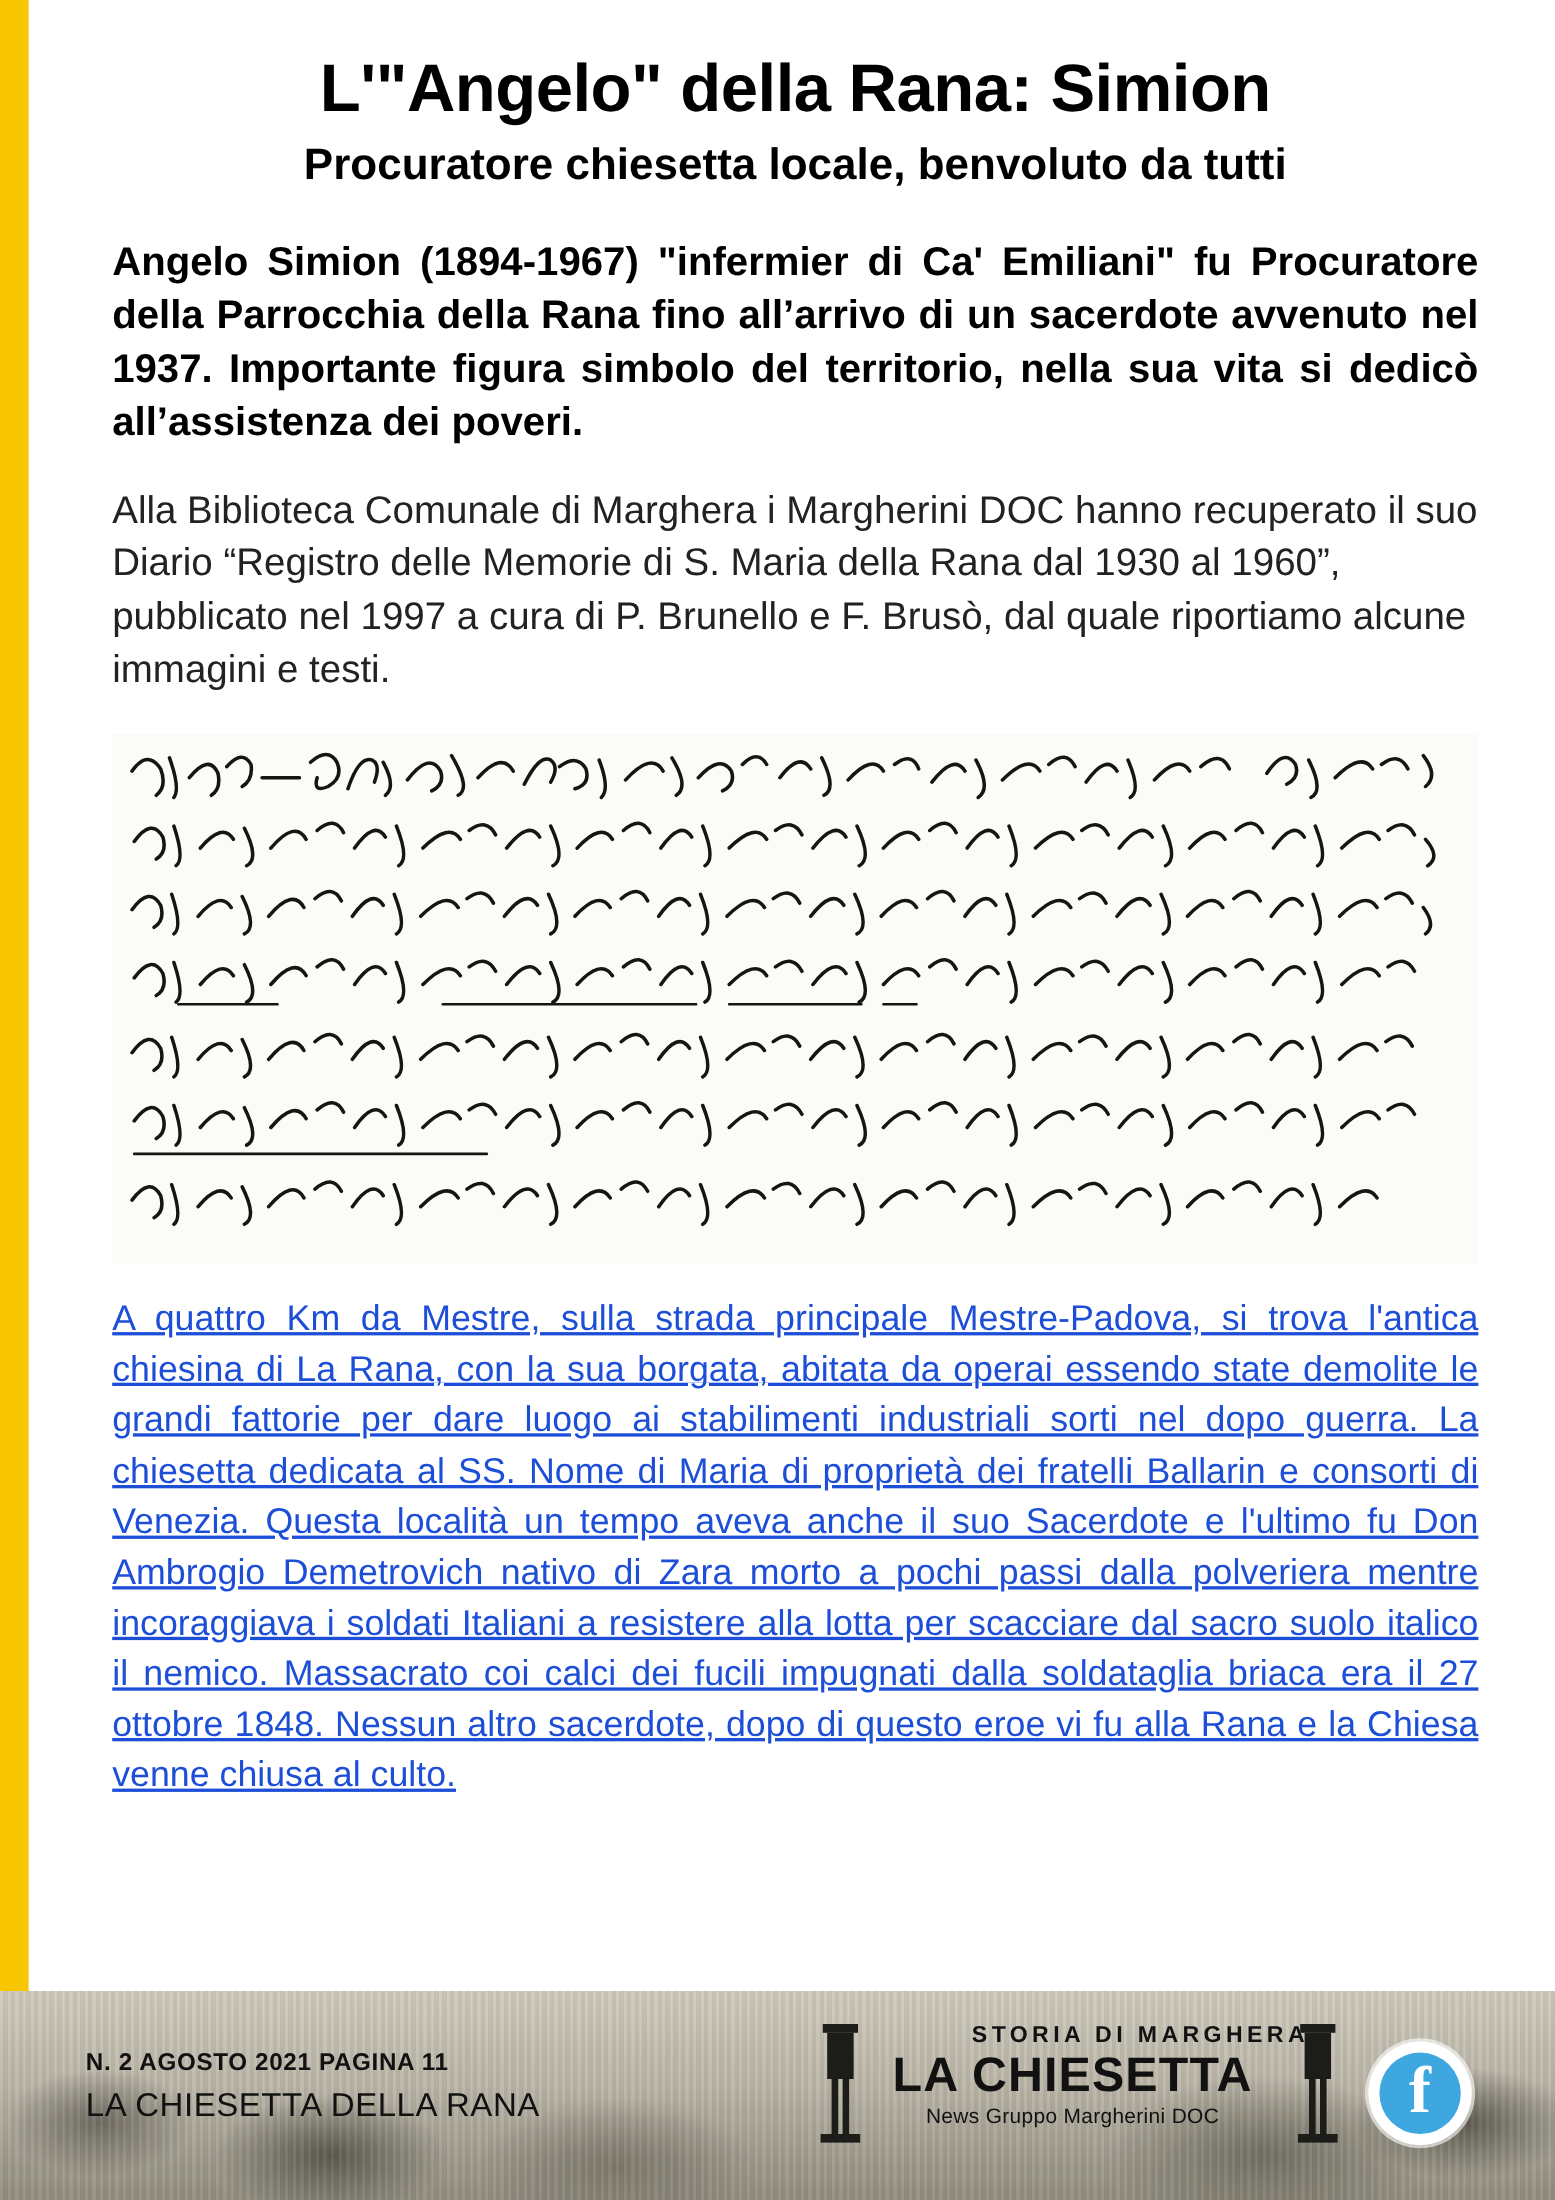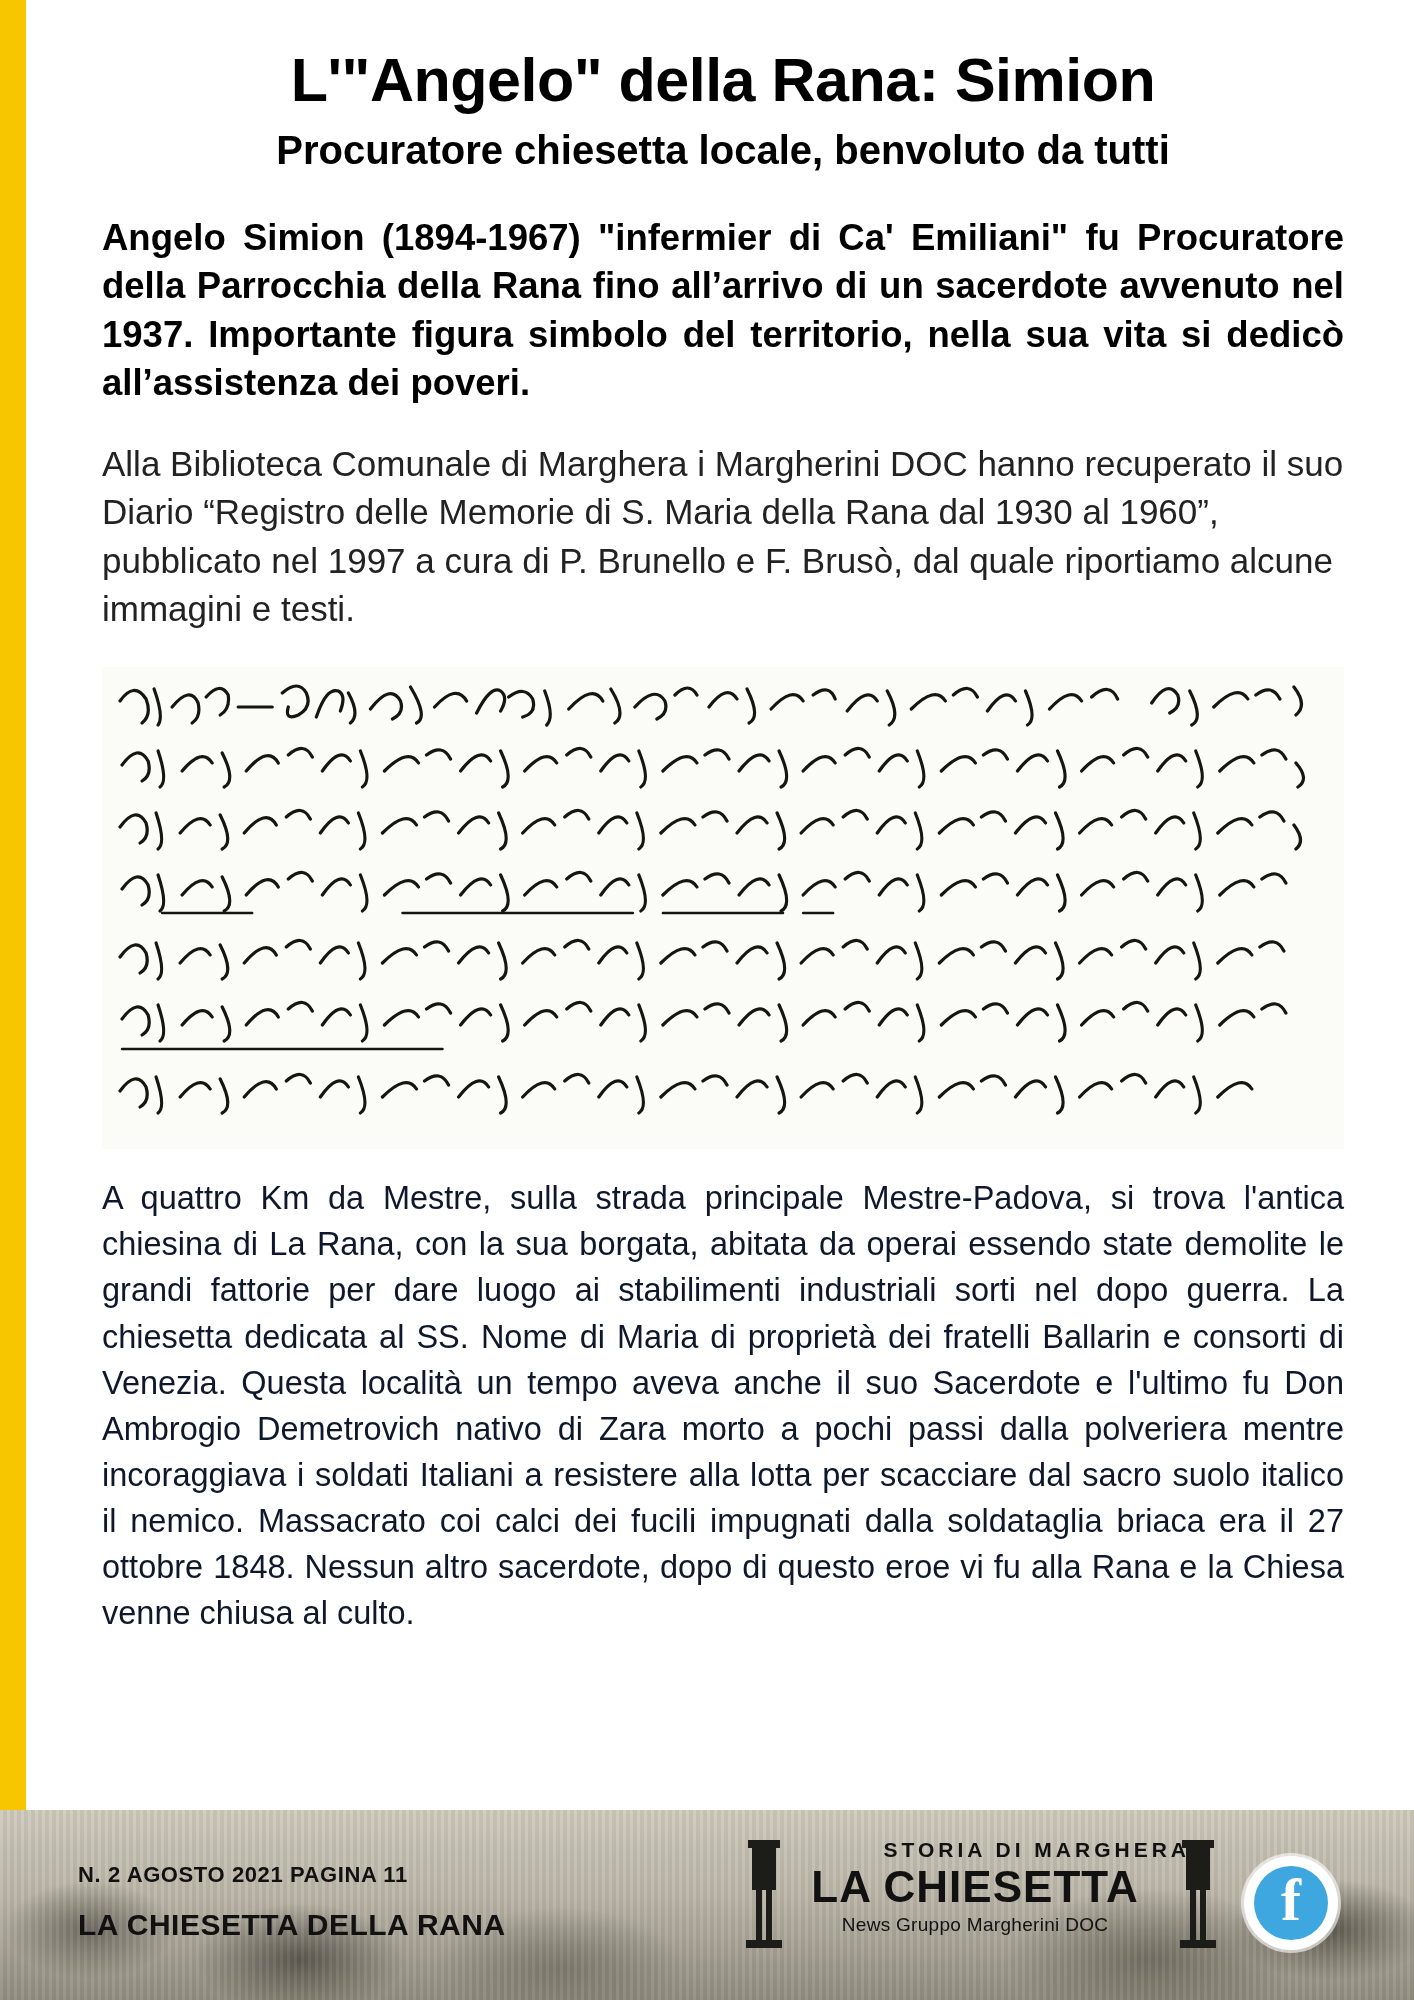--- a/index.html
+++ b/index.html
@@ -89,23 +89,24 @@
   .handwriting svg {
     display: block;
     width: 100%;
     height: 100%;
   }
   .body-text {
     margin: 0;
     padding-top: 26px;
     font-size: 32.5px;
     line-height: 1.42;
-    color: #0f172a;
+    color: #1d4ed8;
     text-align: justify;
     text-justify: inter-word;
+    text-decoration: underline;
   }
   
   .footer {
     position: absolute;
     left: 0;
     top: 1810px;
     width: 1414px;
     height: 190px;
     background: #e7e4dc;
     overflow: hidden;
@@ -135,23 +136,23 @@
     top: 52px;
     color: #111111;
   }
   .footer-issue {
     font-size: 22px;
     font-weight: bold;
     letter-spacing: 0.6px;
     white-space: nowrap;
   }
   .footer-section {
-    margin-top: 20px;
+    margin-top: 10px;
     font-size: 30px;
-    font-weight: bold;
+    font-weight: normal;
     letter-spacing: 0.5px;
     white-space: nowrap;
   }
   .masthead {
     position: absolute;
     left: 760px;
     top: 28px;
     width: 430px;
     text-align: center;
     color: #111111;

